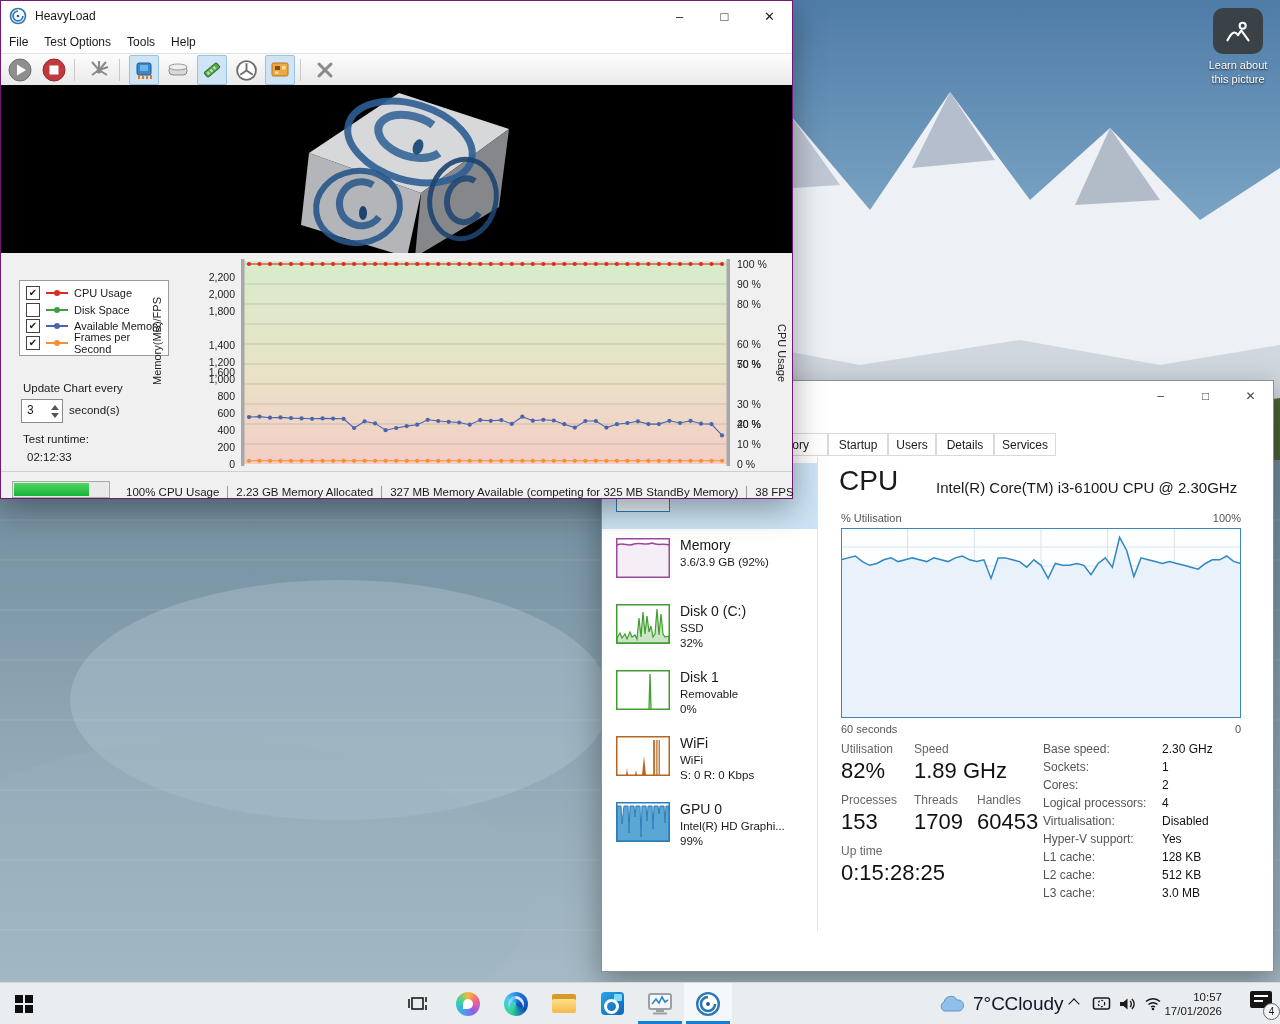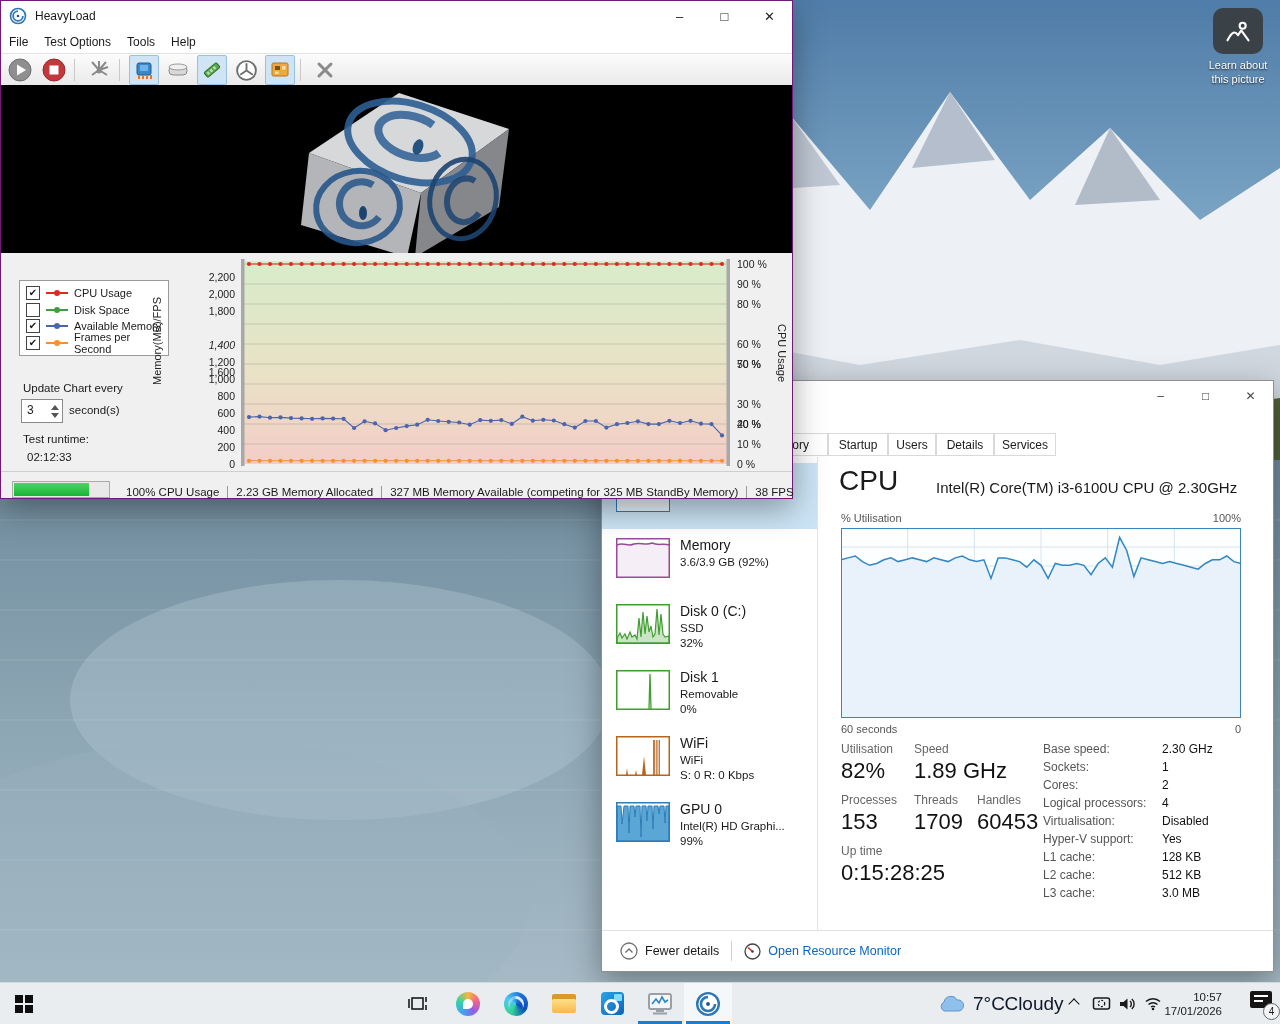--- a/index.html
+++ b/index.html
@@ -278,34 +278,20 @@
   <div class="det-val" style="top:433px">Disabled</div>
   <div class="det-lab" style="top:451px">Hyper-V support:</div>
   <div class="det-val" style="top:451px">Yes</div>
   <div class="det-lab" style="top:469px">L1 cache:</div>
   <div class="det-val" style="top:469px">128 KB</div>
   <div class="det-lab" style="top:487px">L2 cache:</div>
   <div class="det-val" style="top:487px">512 KB</div>
   <div class="det-lab" style="top:505px">L3 cache:</div>
   <div class="det-val" style="top:505px">3.0 MB</div>
 
-  <div id="tm-footer">
-    <svg width="18" height="18" viewBox="0 0 18 18" style="margin-left:18px">
-      <circle cx="9" cy="9" r="8" fill="none" stroke="#707070" stroke-width="1.3"></circle>
-      <path d="M5.5,10.5 L9,7 12.5,10.5" fill="none" stroke="#707070" stroke-width="1.4"></path>
-    </svg>
-    <span style="margin-left:7px">Fewer details</span>
-    <div class="vsep"></div>
-    <svg width="17" height="17" viewBox="0 0 17 17">
-      <circle cx="8.5" cy="8.5" r="7.5" fill="#fff" stroke="#444" stroke-width="1.3"></circle>
-      <line x1="8.5" y1="8.5" x2="4" y2="4.5" stroke="#c0392b" stroke-width="1.6"></line>
-      <circle cx="8.5" cy="8.5" r="1.3" fill="#444"></circle>
-    </svg>
-    <span style="margin-left:7px;color:#0a66c2">Open Resource Monitor</span>
-  </div>
 </div>
 
 <div id="hl-win" class="win">
   <div class="hl-title">
     <svg width="18" height="18" viewBox="0 0 24 24" style="margin-left:8px">
       <circle cx="12" cy="12" r="10" fill="#fff" stroke="#2e77b5" stroke-width="2.2"></circle>
       <path d="M12,5.5 A6.5,6.5 0 1 0 18.5,12" stroke="#2e77b5" stroke-width="2.4" fill="none"></path>
       <circle cx="12" cy="12" r="1.8" fill="#24578c"></circle>
     </svg>
     <span class="t">HeavyLoad</span>
@@ -467,21 +453,21 @@
   <div class="axis-title" style="left:112px;top:334px;transform:rotate(-90deg);transform-origin:center">Memory(MB)/FPS</div>
   <div class="axis-title" style="left:752px;top:346px;transform:rotate(90deg);transform-origin:center">CPU Usage</div>
   <div id="hl-ticks">
       <div class="tickL" style="top: 457px;">0</div>
       <div class="tickL" style="top: 440px;">200</div>
       <div class="tickL" style="top: 423px;">400</div>
       <div class="tickL" style="top: 406px;">600</div>
       <div class="tickL" style="top: 389px;">800</div>
       <div class="tickL" style="top: 372px;">1,000</div>
       <div class="tickL" style="top: 355px;">1,200</div>
-      <div class="tickL" style="top: 338px; font-style: italic;">1,400</div>
+      <div class="tickL" style="top: 338px;">1,400</div>
       <div class="tickL" style="top: 321px; margin-top: 44px;">1,600</div>
       <div class="tickL" style="top: 304px;">1,800</div>
       <div class="tickL" style="top: 287px;">2,000</div>
       <div class="tickL" style="top: 270px;">2,200</div>
       <div class="tickR" style="top: 457px;">0 %</div>
       <div class="tickR" style="top: 437px;">10 %</div>
       <div class="tickR" style="top: 417px;">20 %</div>
       <div class="tickR" style="top: 397px;">30 %</div>
       <div class="tickR" style="top: 377px; margin-top: 40px;">40 %</div>
       <div class="tickR" style="top: 357px;">50 %</div>

